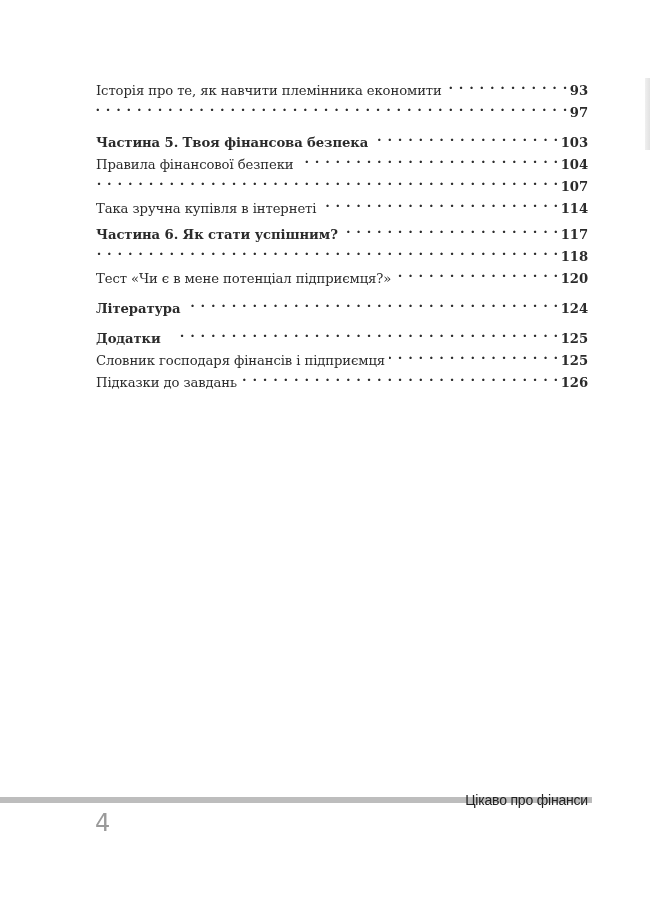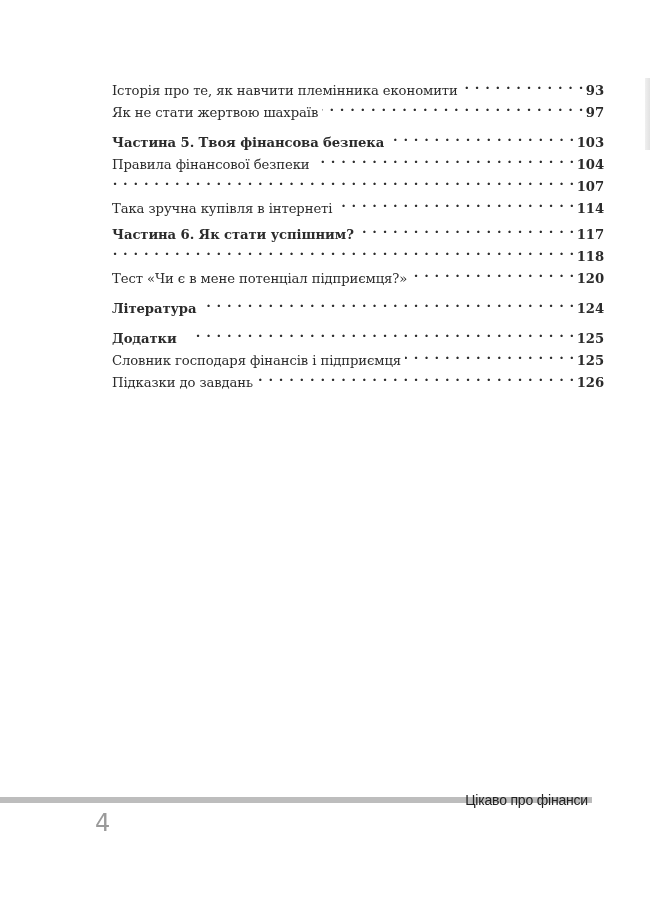--- a/index.html
+++ b/index.html
@@ -4,21 +4,21 @@
 <style>
   html, body { margin: 0; padding: 0; }
   body {
     width: 650px; height: 900px; background: #ffffff;
     position: relative; overflow: hidden;
     font-family: "DejaVu Serif", "Liberation Serif", serif;
     color: #2b2b2b;
   }
   .toc { position: absolute; left: 96px; top: 0; width: 492px; }
   .row {
-    position: absolute; left: 16px; width: 492px; height: 20px;
+    position: absolute; left: 0; width: 492px; height: 20px;
     display: flex; align-items: baseline;
     font-size: 13.2px; line-height: 20px; white-space: nowrap;
     letter-spacing: -0.1px;
     justify-content: center;
   }
   .row.heading .title, .row.heading .page { font-weight: bold; }
   .row .title { flex: 0 0 auto; padding-right: 4px; }
   .row .leader {
     flex: 1 1 auto; overflow: hidden; position: relative; height: 20px;
   }
@@ -52,21 +52,20 @@
 
 <div class="right-tab"></div>
 
 <div class="toc">
   <div class="row" style="top:75px">
     <span class="title">Історія про те, як навчити племінника економити</span>
     <span class="leader"></span>
     <span class="page">93</span>
   </div>
   <div class="row" style="top:97px">
-    <span class="title">Як не стати жертвою шахраїв</span>
     <span class="leader"></span>
     <span class="page">97</span>
   </div>
 
   <div class="row heading" style="top:127px">
     <span class="title">Частина 5. Твоя фінансова безпека</span>
     <span class="leader"></span>
     <span class="page">103</span>
   </div>
   <div class="row" style="top:149px">

